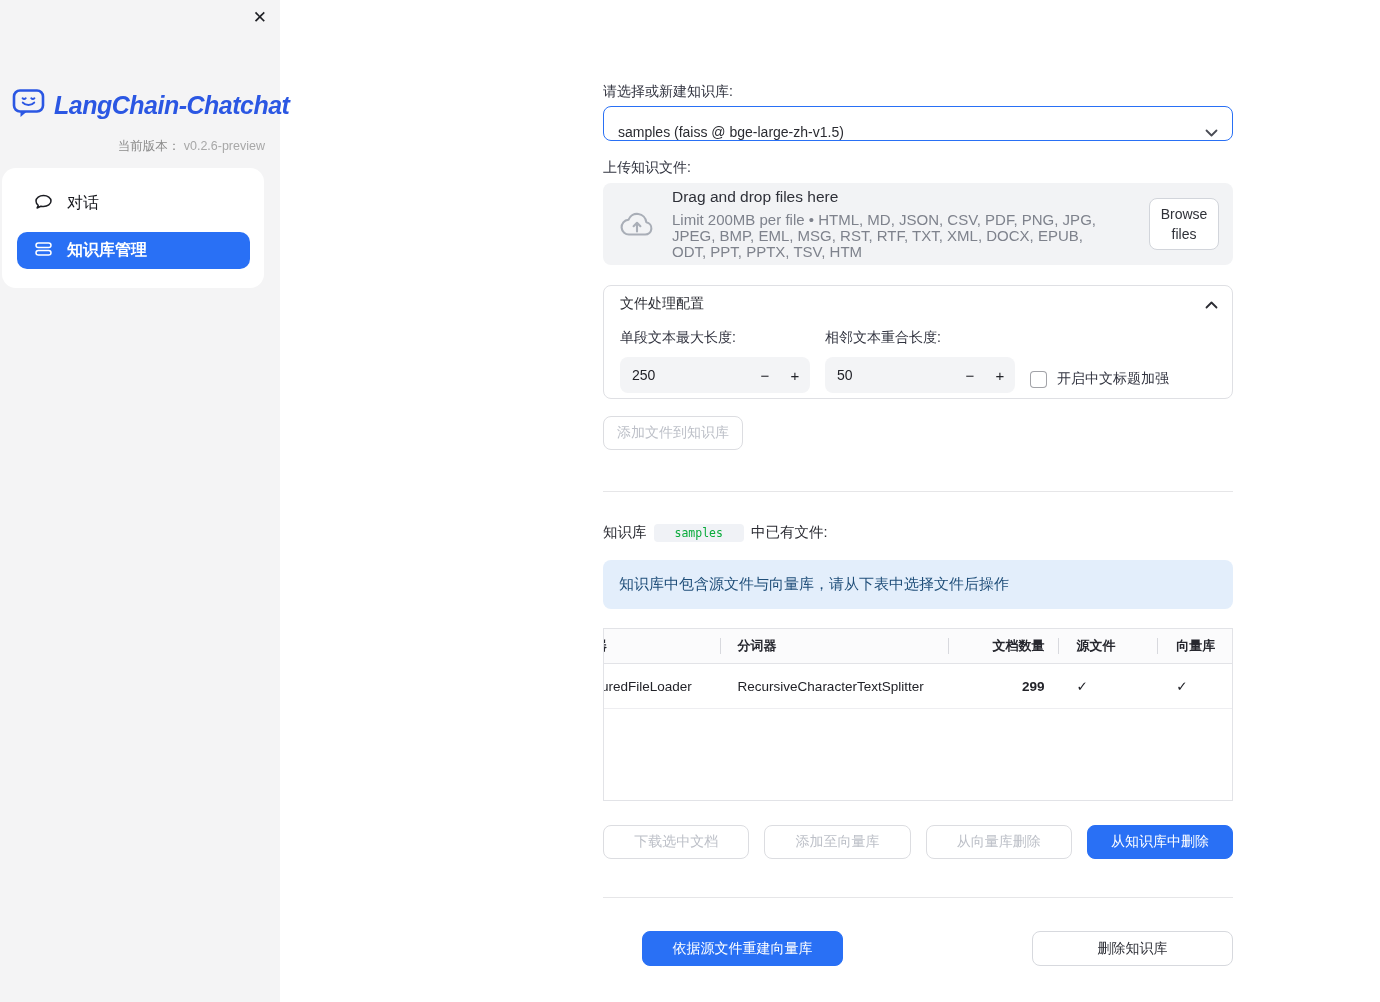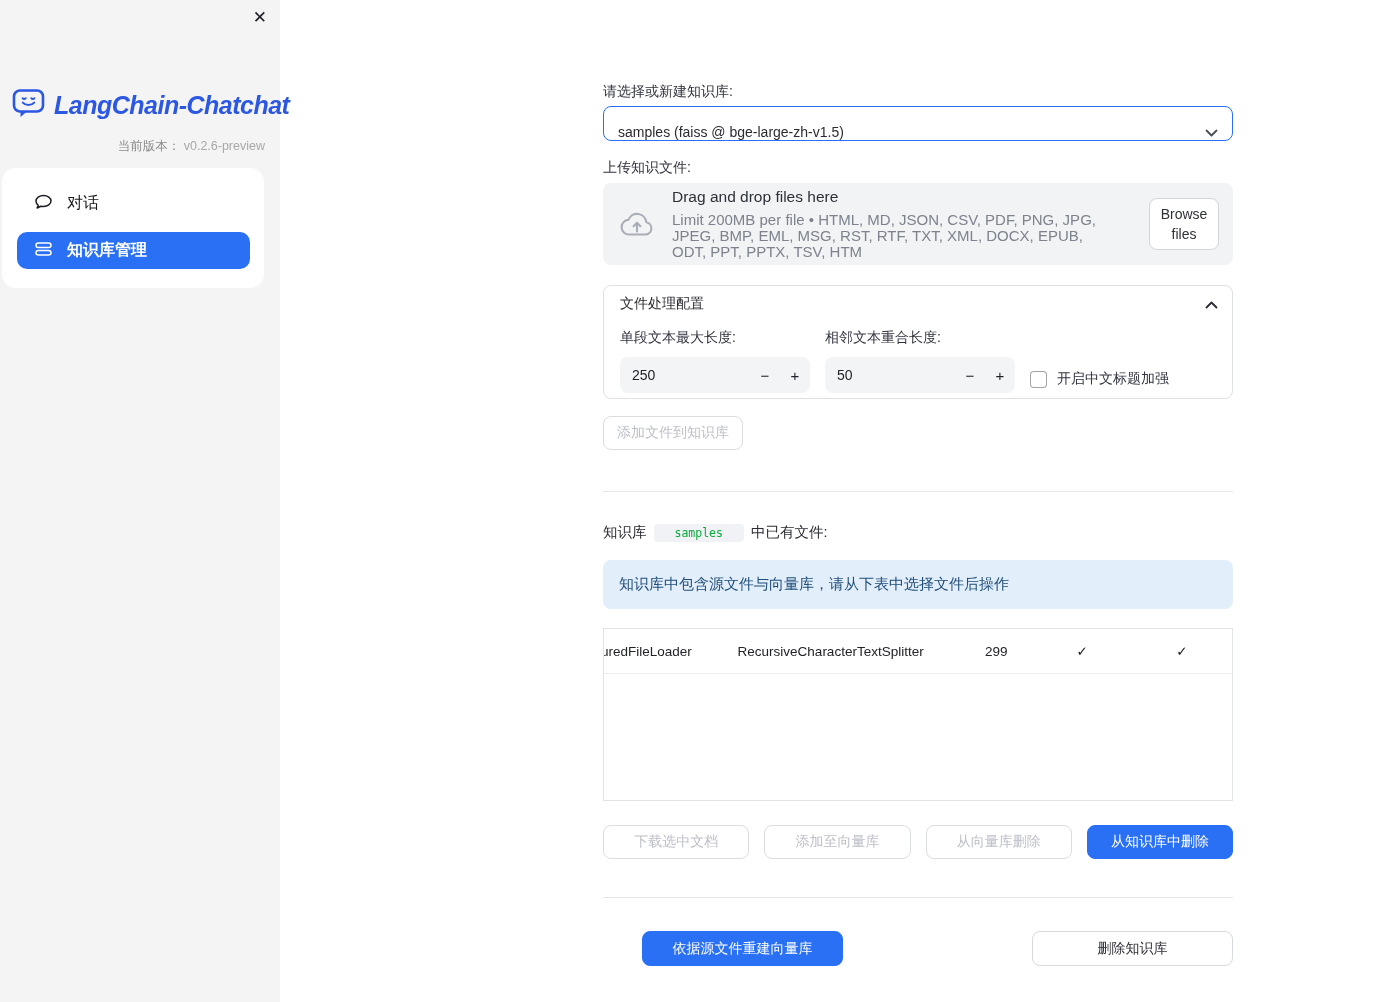--- a/index.html
+++ b/index.html
@@ -150,21 +150,21 @@
   .c1 { width:116px; } .c2 { width:229px; padding-left:18px; }
   .c3 { width:110px; justify-content:flex-end; padding-right:13px; }
   .c4 { width:100px; padding-left:19px; } .c5 { width:75px; padding-left:19px; }
   .th.c1 span { margin-left:-10px; white-space:nowrap; }
   .trow {
     display:flex; height:45px; align-items:center;
     border-bottom:1px solid #eeeef1; font-size:13.5px; color:#222329;
   }
   .td { height:100%; display:flex; align-items:center; overflow:hidden; }
   .td.c1 span { margin-left:-3px; white-space:nowrap; }
-  .td.c3 { justify-content:center; }
+  .td.c3 { justify-content:flex-end;font-weight:bold; }
 
   .actions { top:825px; display:flex; gap:15px; }
   .actions .btn { flex:1; }
 
   .bottomrow { top:931px; height:35px; display:flex; justify-content:space-between; }
   .bottomrow .btn { width:201px; height:35px;margin-left:39px; }
 </style>
 </head>
 <body>
 
@@ -285,20 +285,37 @@
     <span>知识库</span>
     <span class="code-chip">samples</span>
     <span>中已有文件:</span>
   </div>
 
   <div class="blk infobox">
     <span>知识库中包含源文件与向量库，请从下表中选择文件后操作</span>
   </div>
 
   <div class="blk dftable">
+    <div class="thead">
+      <div class="th c1">
+          <span>器</span>
+        </div>
+      <div class="th c2">
+          <span>分词器</span>
+        </div>
+      <div class="th c3">
+          <span>文档数量</span>
+        </div>
+      <div class="th c4">
+          <span>源文件</span>
+        </div>
+      <div class="th c5">
+          <span>向量库</span>
+        </div>
+    </div>
     <div class="trow">
       <div class="td c1">
           <span>uredFileLoader</span>
         </div>
       <div class="td c2">
           <span>RecursiveCharacterTextSplitter</span>
         </div>
       <div class="td c3">
           <span>299</span>
         </div>

